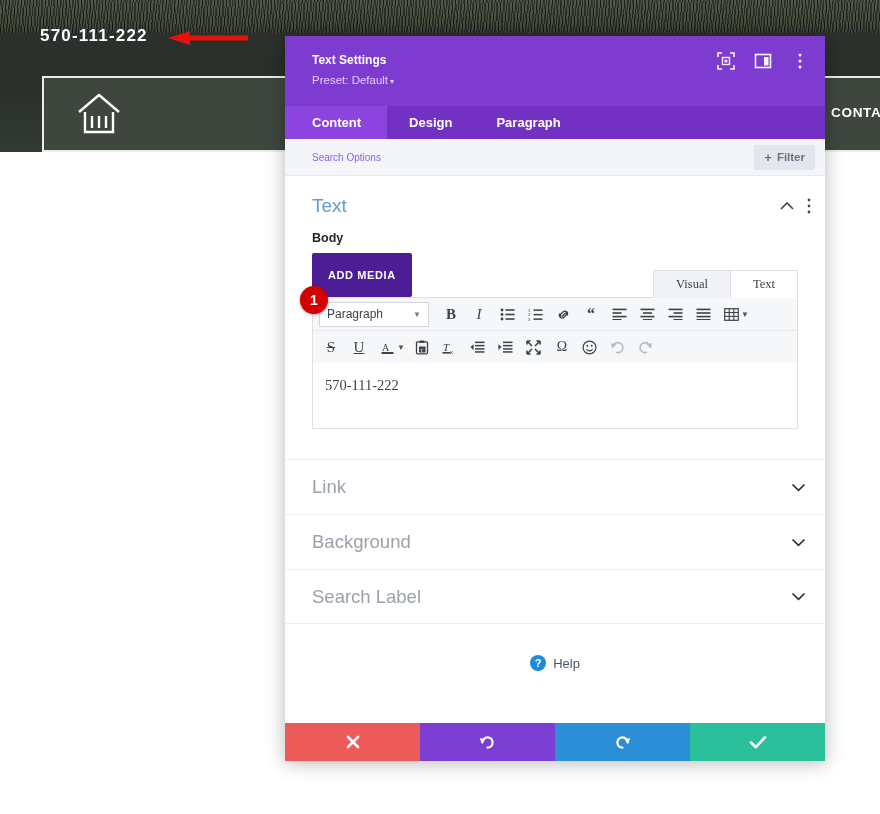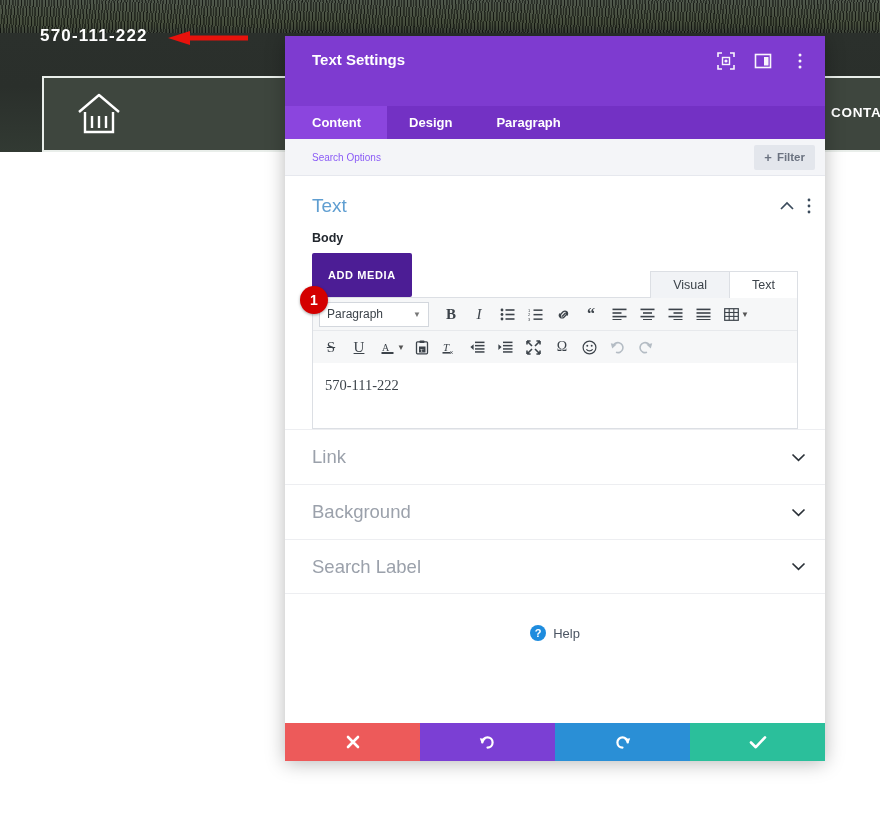--- a/index.html
+++ b/index.html
@@ -42,21 +42,21 @@
     white-space: nowrap;
   }
 
   
   .modal {
     position: absolute; left: 285px; top: 36px; width: 540px; height: 725px;
     background: #ffffff; box-shadow: 0 2px 18px rgba(0,0,0,.28);
     display: flex; flex-direction: column;
   }
   .modal-header { background: #7e3bd0; padding: 12px 18px 8px 27px; position: relative; height: 70px; }
-  .modal-title { color: #fff; font-size: 15px; font-weight: bold; line-height: 24px; }
+  .modal-title { color: #fff; font-size: 12px; font-weight: bold; line-height: 24px; }
   .modal-preset { color: #e2cdf6; font-size: 11.5px; margin-top: 2px; }
   .modal-preset .caret { font-size: 8px; margin-left: 2px; }
   .header-icons { position: absolute; right: 16px; top: 16px; display: flex; gap: 19px; align-items: center; }
   .hicon { width: 18px; height: 18px; opacity: .95; cursor: pointer; }
 
   .tabs { background: #7331c4; display: flex; height: 33px; }
   .tab {
     color: #fff; font-size: 13px; font-weight: bold;
     display: flex; align-items: center; padding: 0 22px; cursor: pointer;
   }
@@ -86,21 +86,21 @@
   .section-actions { display: flex; align-items: center; gap: 13px; color: #3b4b5c; }
 
   .field-label { color: #22272e; font-size: 12.5px; font-weight: bold; padding: 8px 27px 8px 27px; }
 
   .editor-zone { padding: 0 27px; position: relative; }
   .addmedia-row { display: flex; align-items: flex-end; justify-content: space-between; }
   .add-media {
     background: #4c1d95; color: #fff; font-size: 11px; font-weight: bold; letter-spacing: .6px;
     padding: 16px 16px; border-radius: 2px; cursor: pointer;
   }
-  .vt-tabs { display: flex; align-items: center; }
+  .vt-tabs { display: flex; align-items: center; font-family: Liberation Serif, serif; }
   .vt-tab {
     border: 1px solid #dcdfe4; border-bottom: none; padding: 6px 22px;
     font-size: 12.5px; color: #3c434a; background: #ffffff; cursor: pointer;
     position: relative; top: 1px;
   }
   .vt-tab.active { background: #f1f3f6; }
   .vt-tab + .vt-tab { margin-left: -1px; }
 
   .editor-box { border: 1px solid #dcdfe4; background: #fff; }
   .tb-row { display: flex; align-items: center; gap: 0; padding: 3px 4px; background: #f6f7f8; flex-wrap: nowrap; }
@@ -124,21 +124,21 @@
   }
 
   .badge {
     position: absolute; left: 15px; top: 33px;
     width: 28px; height: 28px; border-radius: 50%;
     background: #d40000; color: #fff; font-size: 14px; font-weight: bold;
     display: flex; align-items: center; justify-content: center;
     box-shadow: 0 1px 3px rgba(0,0,0,.35); z-index: 5;
   }
 
-  .acc-list { }
+  .acc-list { margin-top: 30px; }
   .acc-row {
     border-top: 1px solid #edeef1;
     height: 55px; display: flex; align-items: center; justify-content: space-between;
     padding: 0 19px 0 27px; cursor: pointer;
   }
   .acc-row:last-child { border-bottom: 1px solid #edeef1; }
   .acc-name { color: #9ba1ab; font-size: 18.5px; }
 
   .help-row { display: flex; align-items: center; justify-content: center; gap: 7px; margin-top: 31px; }
   .help-ic { width: 16px; height: 16px; }
@@ -173,20 +173,23 @@
     <line x1="16" y1="24" x2="16" y2="36" stroke="#fff" stroke-width="2.4"></line>
     <line x1="23" y1="24" x2="23" y2="36" stroke="#fff" stroke-width="2.4"></line>
     <line x1="30" y1="24" x2="30" y2="36" stroke="#fff" stroke-width="2.4"></line>
   </svg>
   <div class="site-contact">CONTA</div>
 
   <div class="modal">
 
     <div class="modal-header">
       <div class="modal-title">Text Settings</div>
+      <div class="modal-preset">
+        <span>Preset: Default</span><span class="caret">▾</span>
+      </div>
       <div class="header-icons">
         <svg class="hicon" viewBox="0 0 18 18">
           <path d="M1 5V1h4M13 1h4v4M17 13v4h-4M5 17H1v-4" fill="none" stroke="#fff" stroke-width="1.6"></path>
           <rect x="5.5" y="5.5" width="7" height="7" fill="none" stroke="#fff" stroke-width="1.4"></rect>
           <circle cx="9" cy="9" r="1.6" fill="#fff"></circle>
         </svg>
         <svg class="hicon" viewBox="0 0 18 18">
           <rect x="1.5" y="2.5" width="15" height="13" fill="none" stroke="#fff" stroke-width="1.6"></rect>
           <rect x="10" y="5" width="4.5" height="8.5" fill="#fff"></rect>
         </svg>

